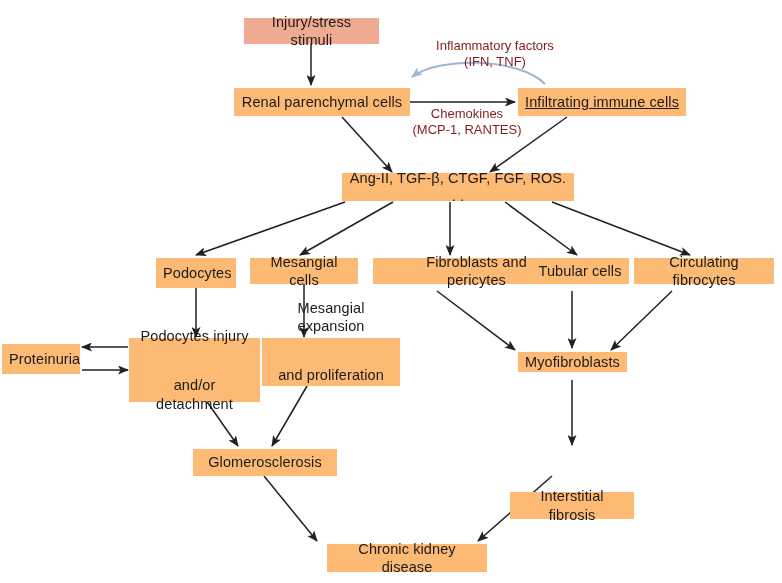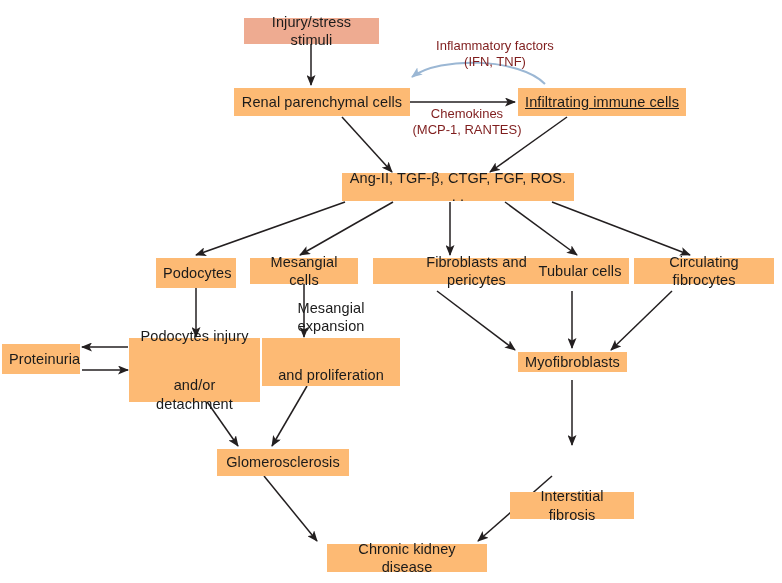--- a/index.html
+++ b/index.html
@@ -150,21 +150,21 @@
 
   <div class="node blue" style="left:262px; top:338px; width:138px; height:48px; flex-direction:column; justify-content:flex-end;">
     <span class="lbl">Mesangial expansion</span>
     <span class="lbl2">and proliferation</span>
   </div>
 
   <div class="node blue" style="left:518px; top:352px; width:109px; height:20px;">
     <span class="lbl">Myofibroblasts</span>
   </div>
 
-  <div class="node blue" style="left:193px; top:449px; width:132px; height:27px;margin-left:24px;">
+  <div class="node blue" style="left:193px; top:449px; width:144px; height:27px;">
     <span class="lbl">Glomerosclerosis</span>
   </div>
 
   <div class="node blue" style="left:510px; top:449px; width:124px; height:27px;margin-top:43px;">
     <span class="lbl">Interstitial fibrosis</span>
   </div>
 
   <div class="node blue" style="left:327px; top:544px; width:160px; height:28px;">
     <span class="lbl">Chronic kidney disease</span>
   </div>

